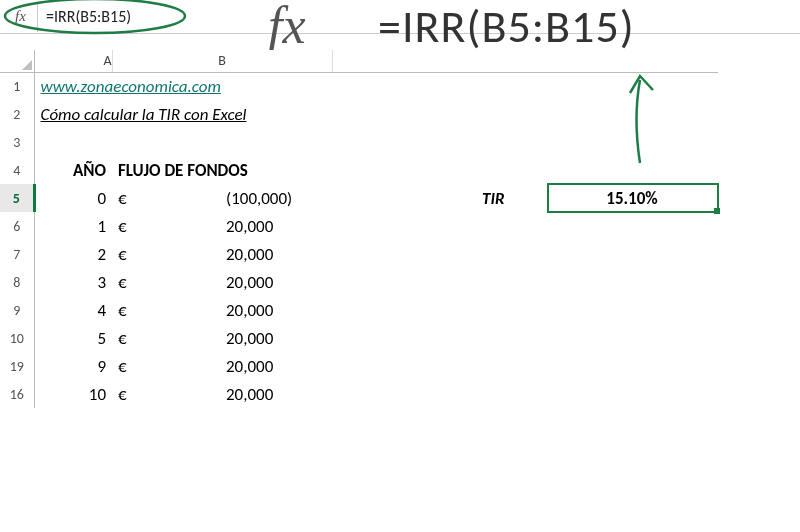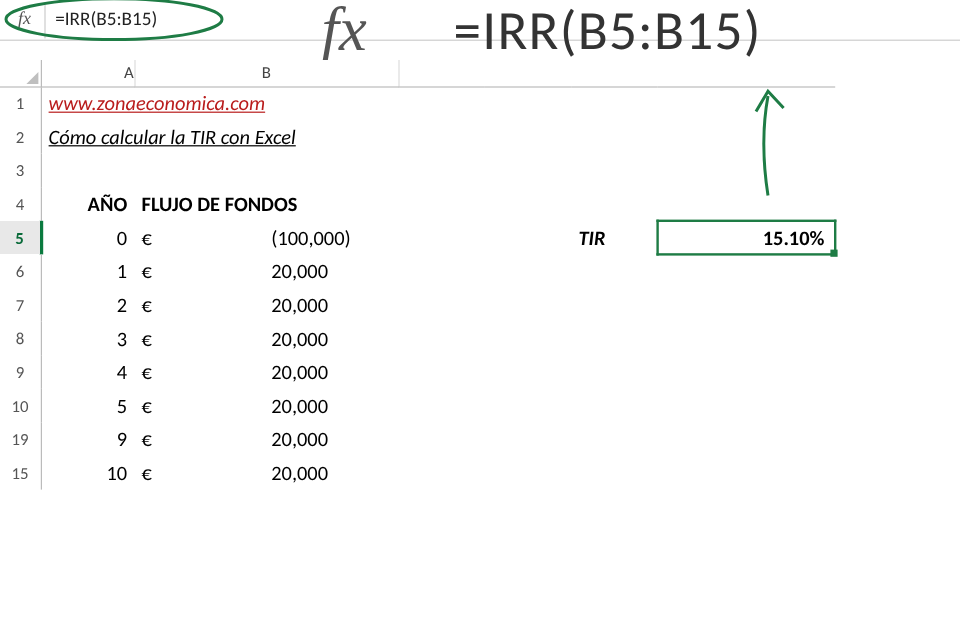--- a/index.html
+++ b/index.html
@@ -99,23 +99,23 @@
     border-right: 3px solid #0a7a3f;
     position: relative;
   }
   .cell { height: 28px; padding: 0 6px; }
   .colA { width: 78px; text-align: right; }
   .colB { width: 108px; }
   .colC { width: 112px; text-align: left; padding-right: 10px; }
   .colD { width: 72px; }
   .colE { width: 72px; }
   .colF { width: 72px; font-style: italic; }
-  .colG { width: 148px; text-align: right; padding-right: 8px; }
+  .colG { width: 170px; text-align: center; padding-right: 8px; }
   .bold { font-weight: bold; }
-  .link { color: #b91c1c; text-decoration: underline; font-style: italic; }
+  .link { color: #0f766e; text-decoration: underline; font-style: italic; }
   .italic { font-style: italic; text-decoration: underline; }
   .currency { text-align: left; padding-left: 6px; }
   .tir-cell {
     border: 2px solid #1e7c45;
     position: relative;
     font-weight: bold;
   }
   .tir-cell::after {
     content: '';
     position: absolute;
@@ -258,21 +258,21 @@
     <td class="cell" colspan="4"></td>
         </tr>
         <tr>
     <td class="row-hdr">19</td>
     <td class="cell colA">9</td>
     <td class="cell colB currency">€</td>
     <td class="cell colC">20,000</td>
     <td class="cell" colspan="4"></td>
         </tr>
         <tr>
-    <td class="row-hdr">15</td>
+    <td class="row-hdr">16</td>
     <td class="cell colA">10</td>
     <td class="cell colB currency">€</td>
     <td class="cell colC">20,000</td>
     <td class="cell" colspan="4"></td>
         </tr>
       </tbody>
 </table>
 </div>
 
 </body></html>

